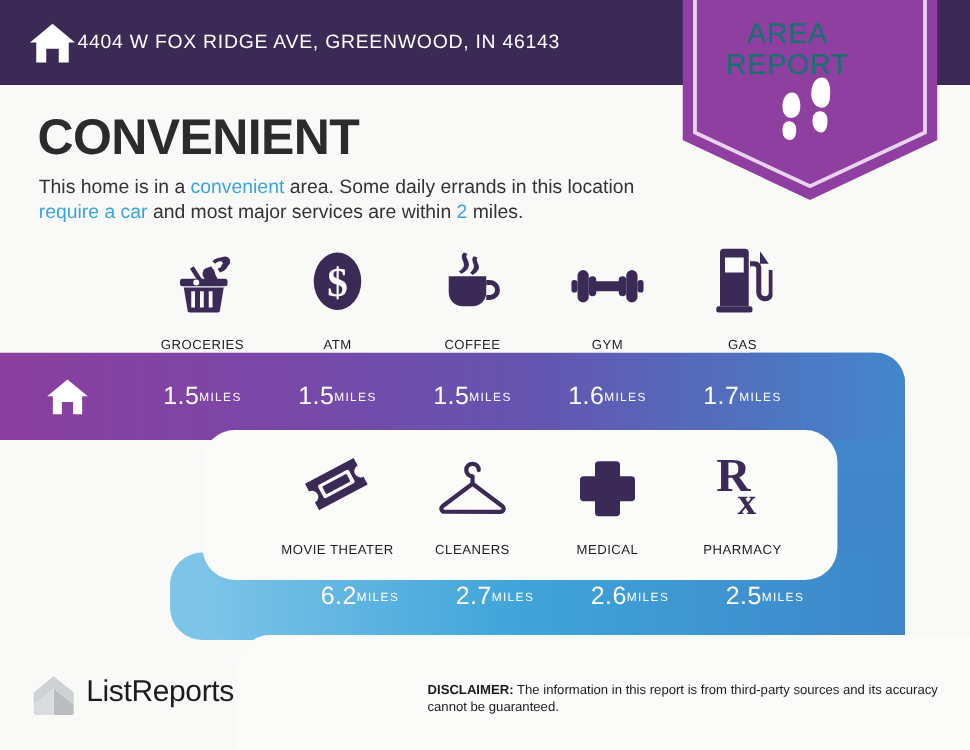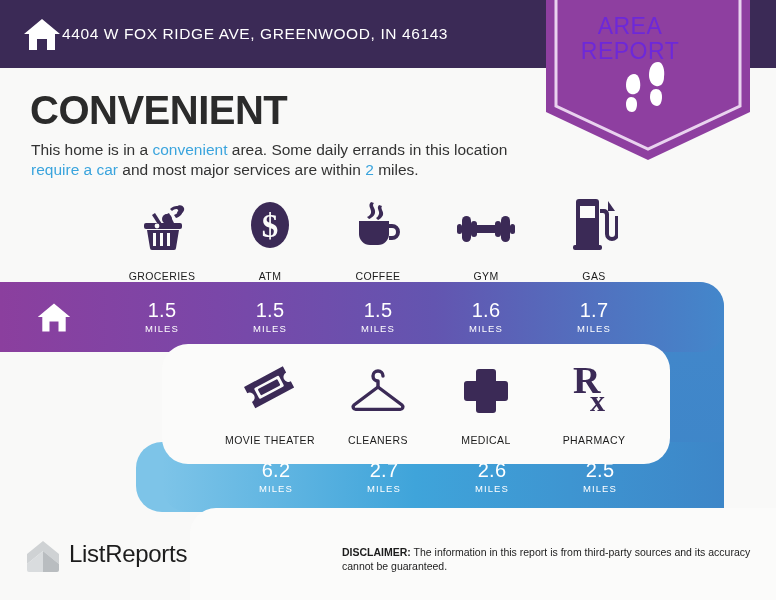--- a/index.html
+++ b/index.html
@@ -26,21 +26,21 @@
     white-space: nowrap;
   }
 
   
   .badge {
     position: absolute; left: 546px; top: 0; width: 204px; height: 160px;
   }
   .badge svg { display: block; }
   .badge-text {
     position: absolute; left: 0; top: 14px; width: 168px;
-    text-align: center; color: #6d28d9;
+    text-align: center; color: #0f766e;
     font-size: 23px; font-weight: 400; line-height: 25px;
     letter-spacing: 0.5px;
   }
 
   
   .title {
     position: absolute; left: 30px; top: 88px;
     font-size: 40px; font-weight: 700; color: #2b2b2b;
     letter-spacing: -0.5px;
   }
@@ -65,25 +65,25 @@
   #icon-row-1 { left: 0; top: 198px; width: 648px; height: 84px; }
   #icon-row-2 { left: 216px; top: 362px; width: 432px; height: 84px; z-index: 4; }
 
   
   .band-wrap { position: absolute; left: 0; top: 282px; width: 776px; height: 230px; }
 
   .band-row {
     position: absolute; display: flex; height: 70px;
   }
   #band-row-1 { left: 0; top: 0; width: 724px; }
-  #band-row-2 { left: 168px; top: 160px; width: 562px; text-align: right; }
+  #band-row-2 { left: 180px; top: 160px; width: 562px; text-align: right; }
 
   .band-cell {
     width: 108px; height: 70px;
-    display: flex; flex-direction: column;
+    display: flex; 
     align-items: center; justify-content: center;
     color: #ffffff;
   }
   .band-num { font-size: 20px; line-height: 21px; font-weight: 400; letter-spacing: 0.3px; }
   .band-unit { font-size: 9.5px; letter-spacing: 1.1px; margin-top: 2px; }
   .band-home { width: 108px; height: 70px; display:flex; align-items:center; justify-content:center; }
 
   
   .mid-card {
     position: absolute; left: 162px; top: 344px;

